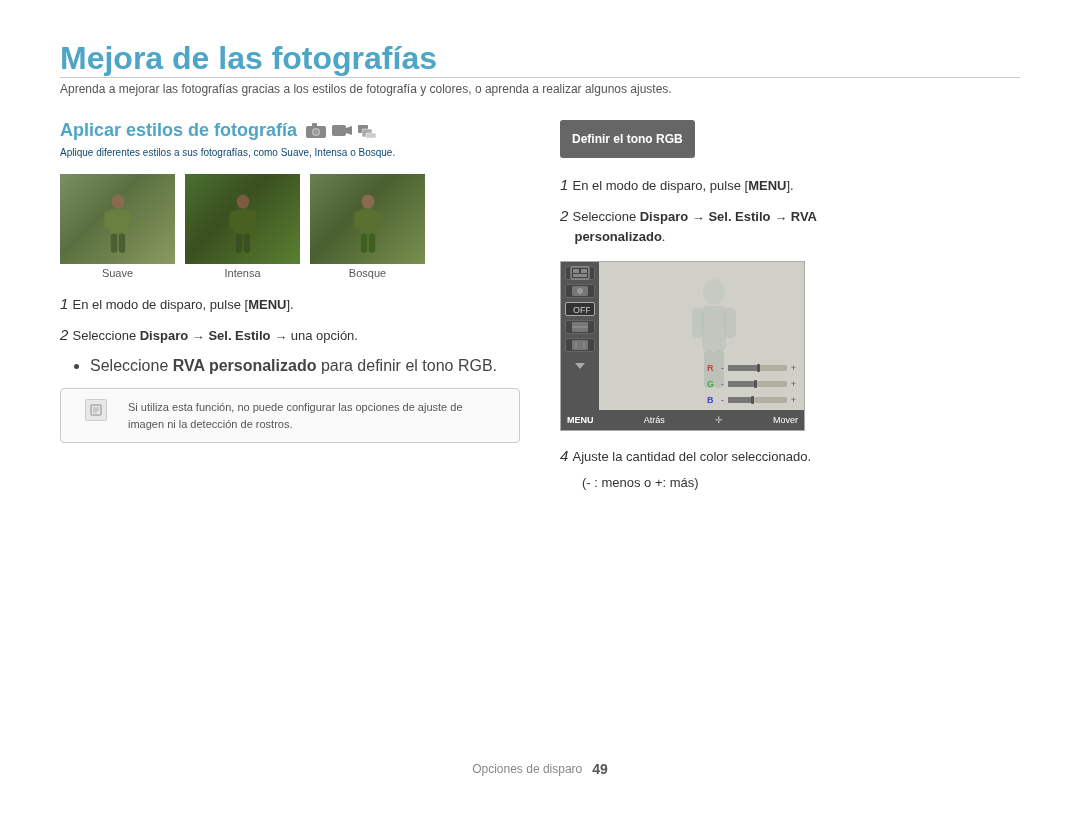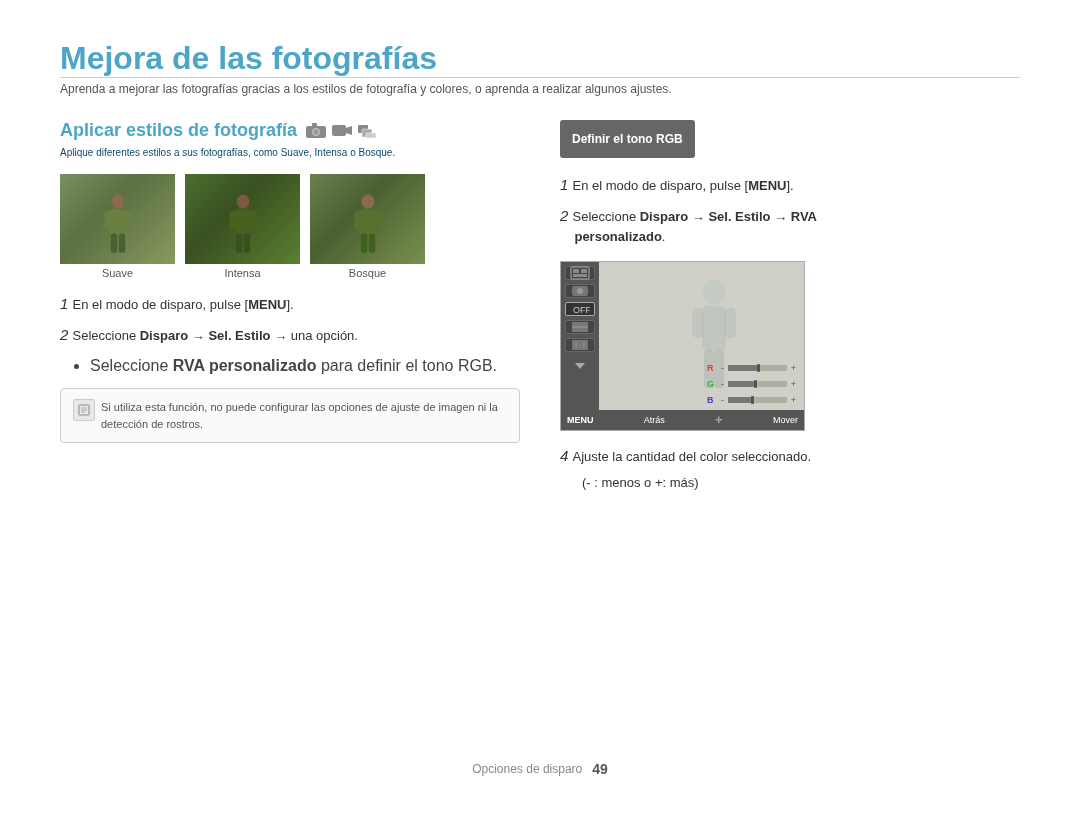--- a/index.html
+++ b/index.html
@@ -145,23 +145,23 @@
       color: #444;
       margin-bottom: 6px;
       list-style-type: disc;
       line-height: 1.5;
     }
 
     
     .note-box {
       border: 1px solid #ccc;
       border-radius: 4px;
-      padding: 10px 12px;
-      display: flex;
-      gap: 6px;
+      padding: 10px 24px;
+      display: flex;
+      gap: 21px;
       align-items: flex-start;
       margin-top: 10px;
       background: #fafafa;
     }
 
     .note-icon {
       width: 22px;
       height: 22px;
       background: #e8e8e8;
       border: 1px solid #ccc;

